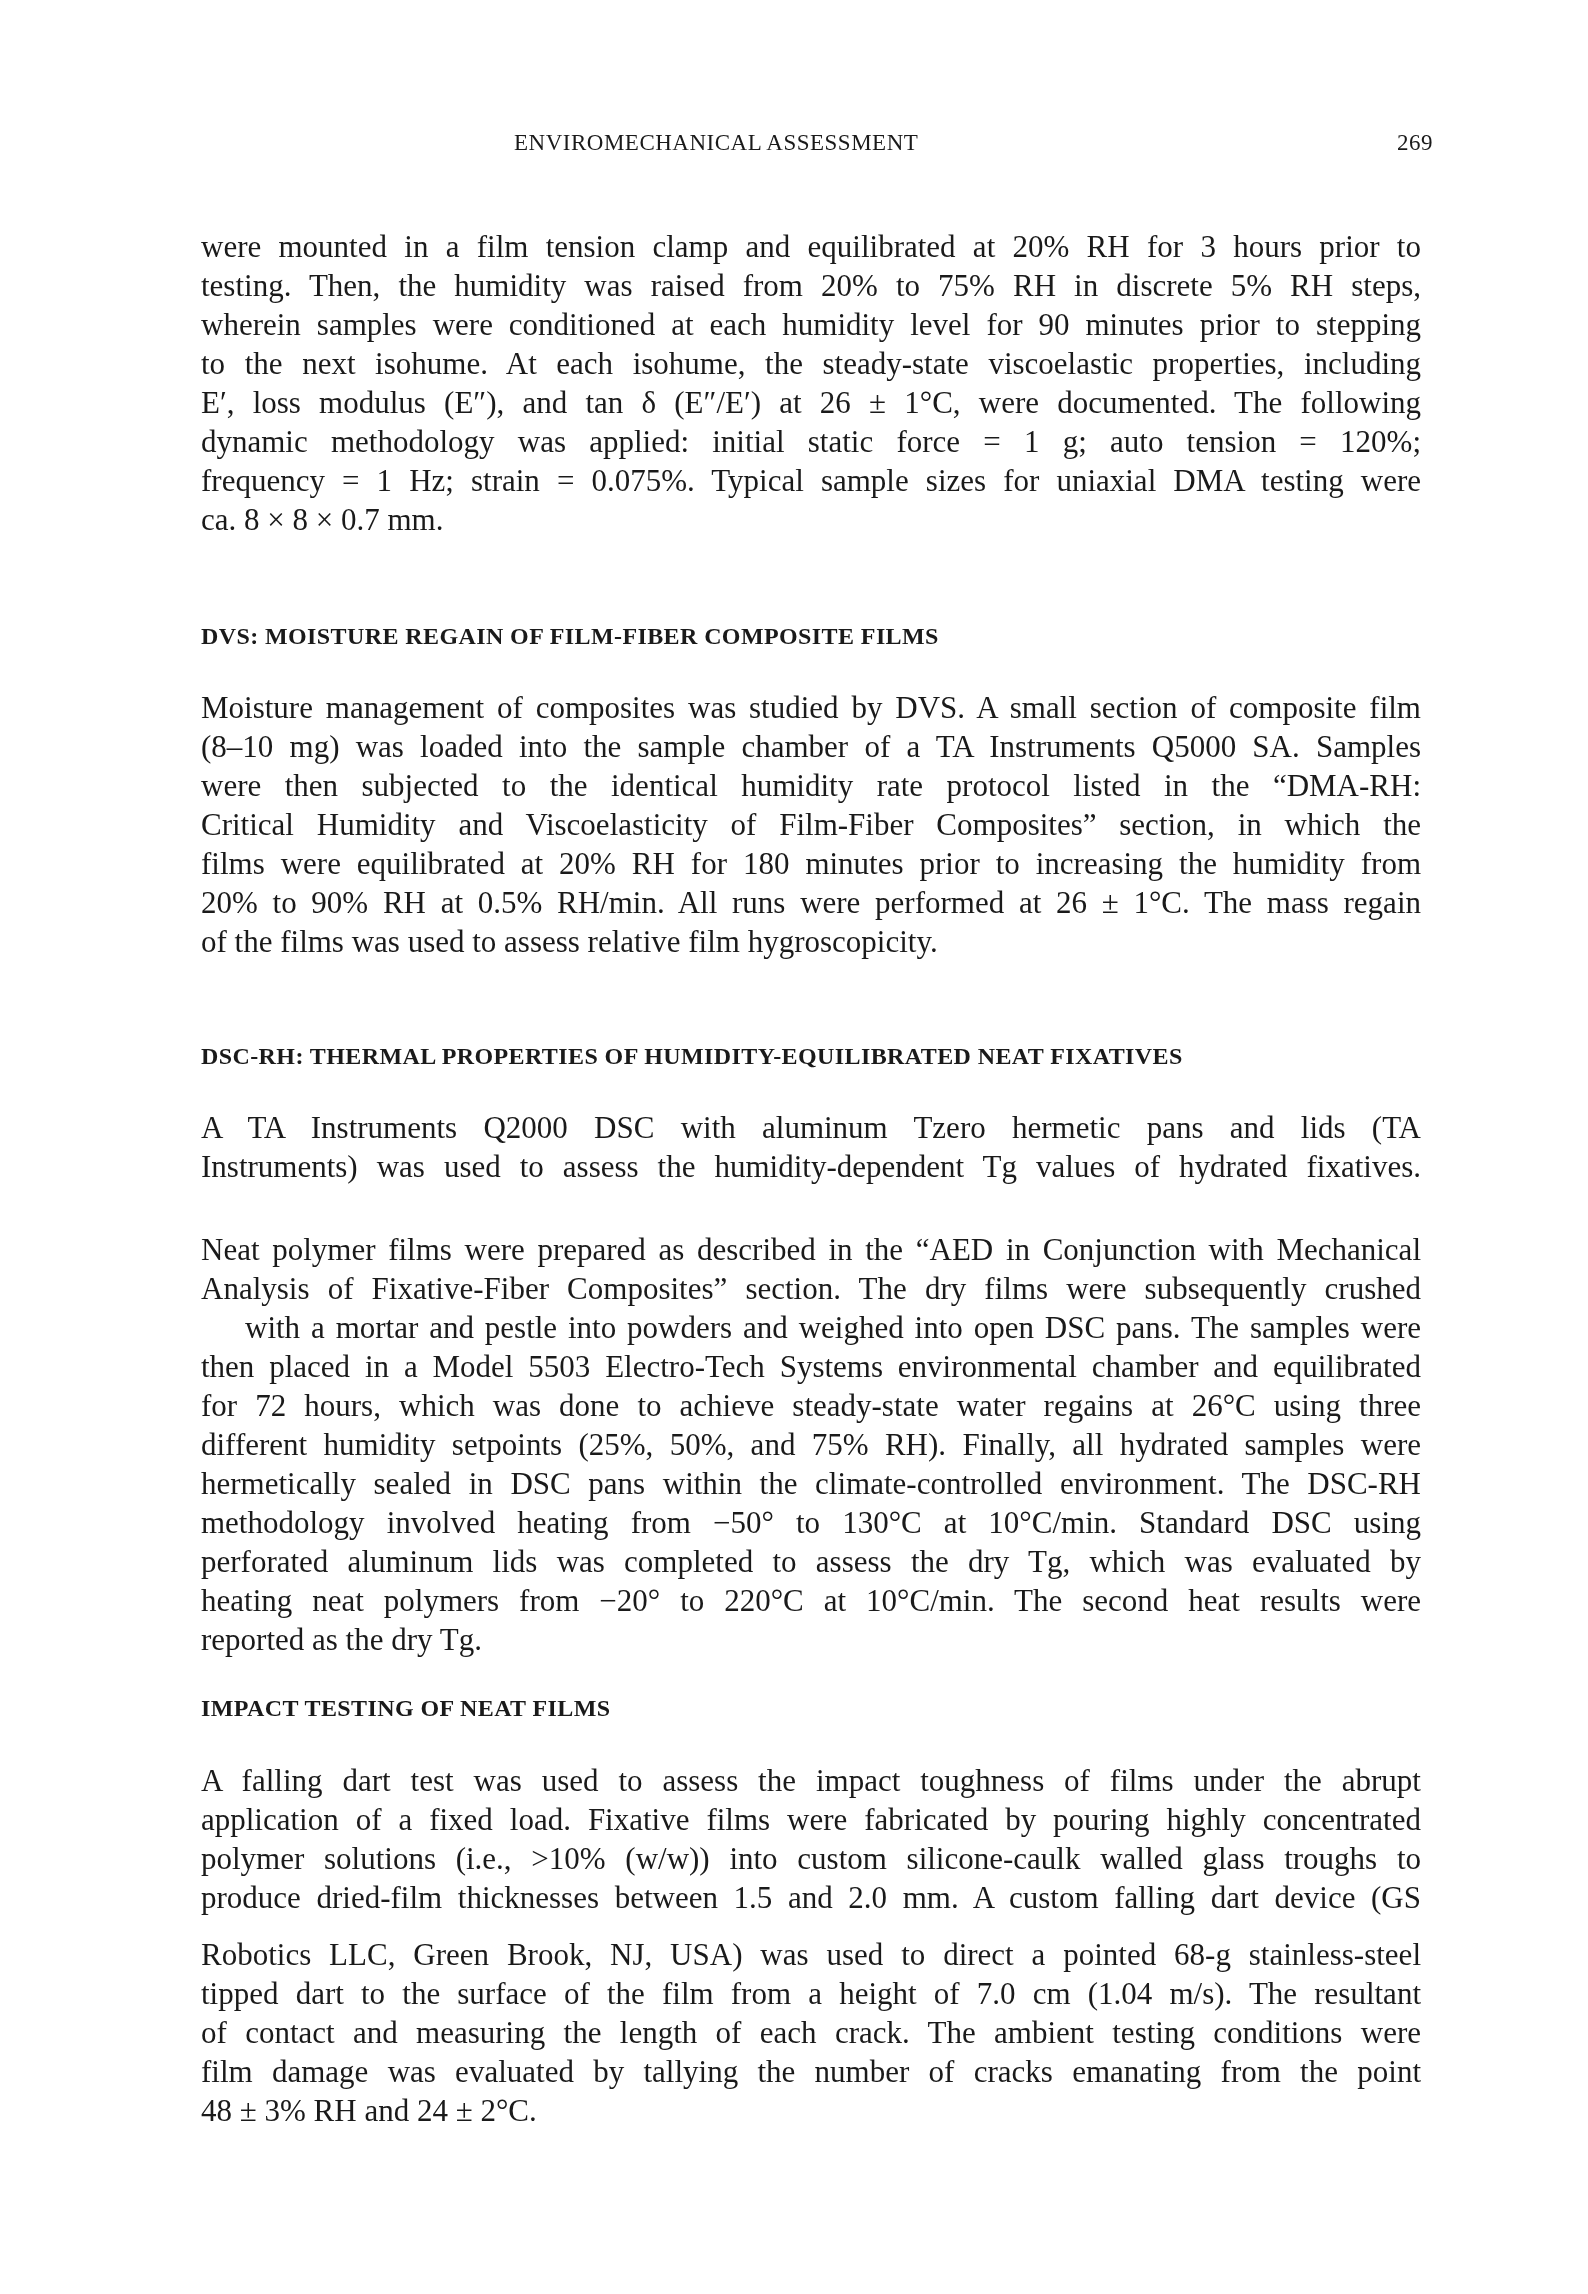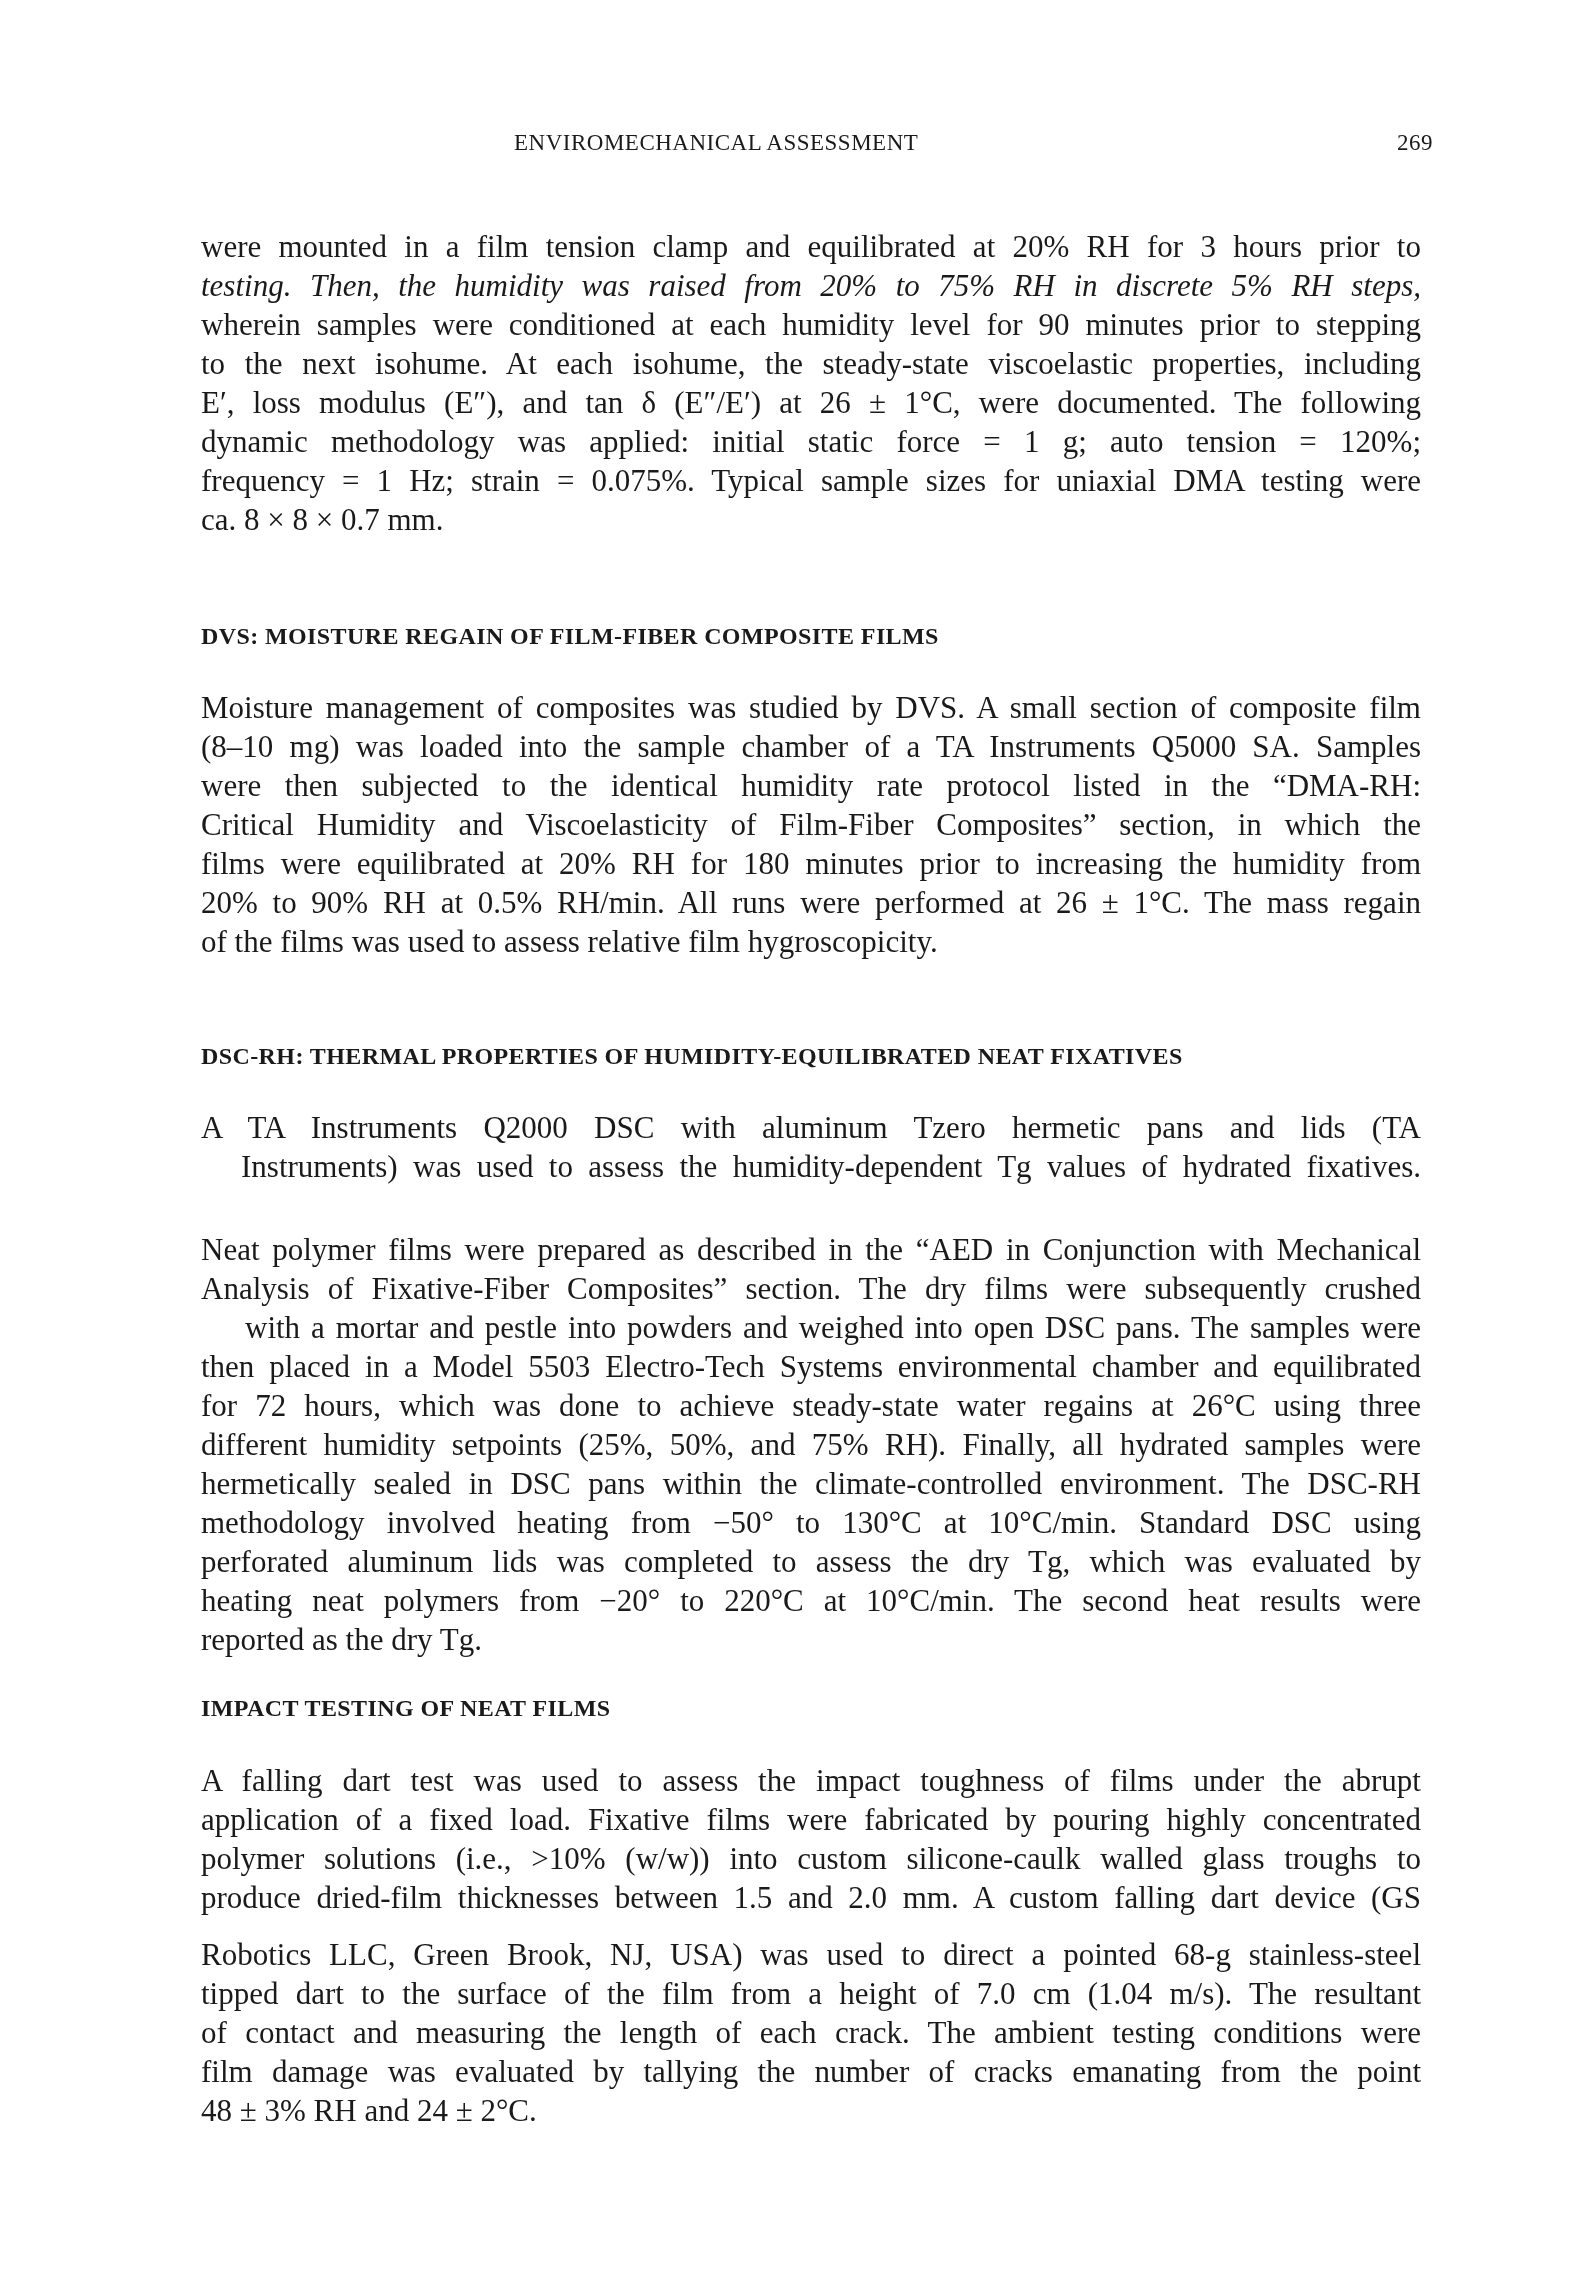--- a/index.html
+++ b/index.html
@@ -28,21 +28,21 @@
 
 <div class="page">
 
   <div class="running-head">
     <span class="running-title">ENVIROMECHANICAL ASSESSMENT</span>
     <span class="page-number">269</span>
   </div>
 
   <div class="para p1">
     <span class="line" style="text-align: justify; text-align-last: justify;">were mounted in a film tension clamp and equilibrated at 20% RH for 3 hours prior to</span>
-    <span class="line" style="text-align: justify; text-align-last: justify; font-style: italic;">testing. Then, the humidity was raised from 20% to 75% RH in discrete 5% RH steps,</span>
+    <span class="line" style="text-align: justify; text-align-last: justify;">testing. Then, the humidity was raised from 20% to 75% RH in discrete 5% RH steps,</span>
     <span class="line" style="text-align: justify; text-align-last: justify;">wherein samples were conditioned at each humidity level for 90 minutes prior to stepping</span>
     <span class="line" style="text-align: justify; text-align-last: justify;">to the next isohume. At each isohume, the steady-state viscoelastic properties, including</span>
     <span class="line" style="text-align: justify; text-align-last: justify;">E′, loss modulus (E″), and tan δ (E″/E′) at 26 ± 1°C, were documented. The following</span>
     <span class="line" style="text-align: justify; text-align-last: justify;">dynamic methodology was applied: initial static force = 1 g; auto tension = 120%;</span>
     <span class="line" style="text-align: justify; text-align-last: justify;">frequency = 1 Hz; strain = 0.075%. Typical sample sizes for uniaxial DMA testing were</span>
     <span class="line" style="text-align: left; text-align-last: left;">ca. 8 × 8 × 0.7 mm.</span>
   </div>
 
   <h2 class="heading h1">DVS: Moisture Regain of Film-Fiber Composite Films</h2>
   <div class="para p2">
@@ -51,21 +51,21 @@
     <span class="line" style="text-align: justify; text-align-last: justify;">were then subjected to the identical humidity rate protocol listed in the “DMA-RH:</span>
     <span class="line" style="text-align: justify; text-align-last: justify;">Critical Humidity and Viscoelasticity of Film-Fiber Composites” section, in which the</span>
     <span class="line" style="text-align: justify; text-align-last: justify;">films were equilibrated at 20% RH for 180 minutes prior to increasing the humidity from</span>
     <span class="line" style="text-align: justify; text-align-last: justify;">20% to 90% RH at 0.5% RH/min. All runs were performed at 26 ± 1°C. The mass regain</span>
     <span class="line" style="text-align: left; text-align-last: left;">of the films was used to assess relative film hygroscopicity.</span>
   </div>
 
   <h2 class="heading h2">DSC-RH: Thermal Properties of Humidity-Equilibrated Neat Fixatives</h2>
   <div class="para p3">
     <span class="line" style="text-align: justify; text-align-last: justify;">A TA Instruments Q2000 DSC with aluminum Tzero hermetic pans and lids (TA</span>
-    <span class="line" style="text-align: justify; text-align-last: justify; margin-left: 40px;">Instruments) was used to assess the humidity-dependent Tg values of hydrated fixatives.</span>
+    <span class="line" style="text-align: justify; text-align-last: justify;">Instruments) was used to assess the humidity-dependent Tg values of hydrated fixatives.</span>
     <span class="line" style="text-align: justify; text-align-last: justify; margin-top: 44px;">Neat polymer films were prepared as described in the “AED in Conjunction with Mechanical</span>
     <span class="line" style="text-align: justify; text-align-last: justify;">Analysis of Fixative-Fiber Composites” section. The dry films were subsequently crushed</span>
     <span class="line" style="text-align: justify; text-align-last: justify; margin-left: 44px;">with a mortar and pestle into powders and weighed into open DSC pans. The samples were</span>
     <span class="line" style="text-align: justify; text-align-last: justify;">then placed in a Model 5503 Electro-Tech Systems environmental chamber and equilibrated</span>
     <span class="line" style="text-align: justify; text-align-last: justify;">for 72 hours, which was done to achieve steady-state water regains at 26°C using three</span>
     <span class="line" style="text-align: justify; text-align-last: justify;">different humidity setpoints (25%, 50%, and 75% RH). Finally, all hydrated samples were</span>
     <span class="line" style="text-align: justify; text-align-last: justify;">hermetically sealed in DSC pans within the climate-controlled environment. The DSC-RH</span>
     <span class="line" style="text-align: justify; text-align-last: justify;">methodology involved heating from −50° to 130°C at 10°C/min. Standard DSC using</span>
     <span class="line" style="text-align: justify; text-align-last: justify;">perforated aluminum lids was completed to assess the dry Tg, which was evaluated by</span>
     <span class="line" style="text-align: justify; text-align-last: justify;">heating neat polymers from −20° to 220°C at 10°C/min. The second heat results were</span>

